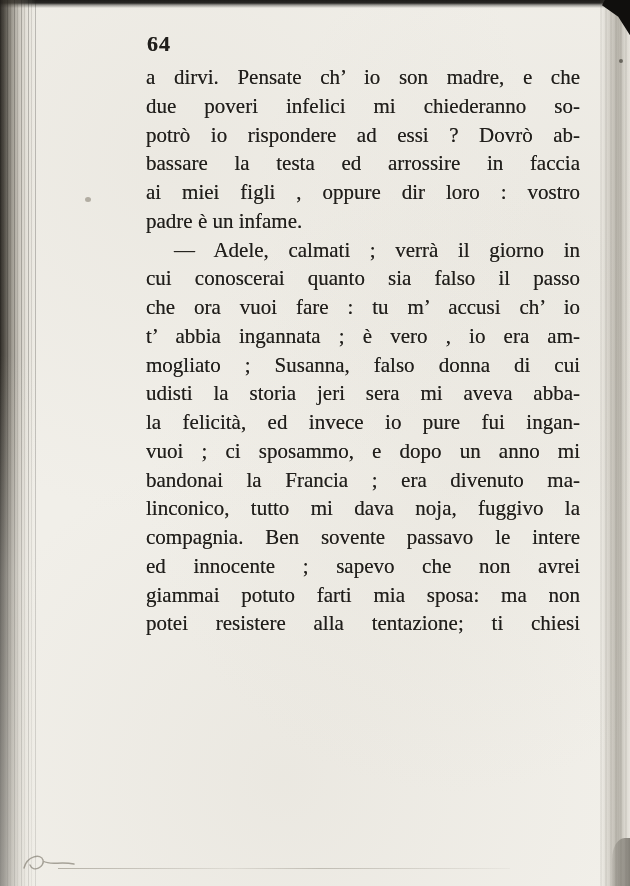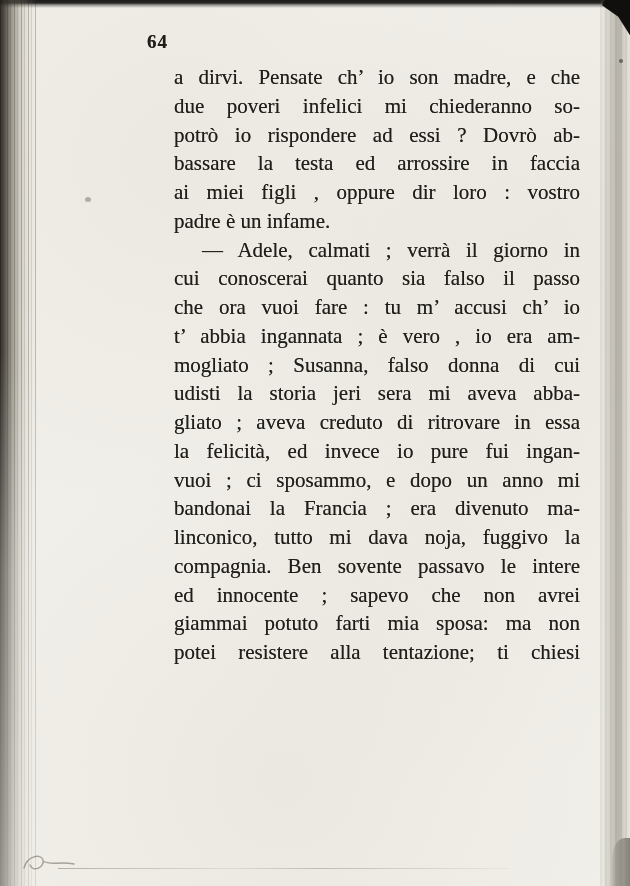--- a/index.html
+++ b/index.html
@@ -79,36 +79,35 @@
     position: absolute; left: 85px; top: 197px; width: 6px; height: 5px;
     border-radius: 50%; background: rgba(138,132,118,0.6);
   }
   .speck-2 {
     position: absolute; left: 619px; top: 59px; width: 4px; height: 4px;
     border-radius: 50%; background: rgba(62,58,50,0.65);
   }
   
   .pagenum {
     position: absolute; left: 147px; top: 31px;
-    font-size: 19px; font-weight: 700; color: #201e1b;
+    font-size: 22px; font-weight: 700; color: #201e1b;
     letter-spacing: 1px;
     text-shadow: 0 0 0.5px rgba(32,30,26,0.7);
   }
   .textblock {
     position: absolute; left: 146px; top: 63px; width: 434px;
     color: #201e1b;
     font-size: 21px;
     text-shadow: 0 0 0.5px rgba(32,30,26,0.65);
   }
   .line {
     height: 28.75px; line-height: 28.75px;
     text-align: justify;
     text-align-last: justify;
     white-space: normal;
-    margin-left: 28px;
   }
   .line.para-end { text-align-last: left; }
   .line.indent { text-indent: 28px; }
 </style>
 </head>
 <body>
 
 <div class="stage">
   <div class="paper-texture"></div>
 
@@ -133,21 +132,20 @@
     <div class="line">potrò io rispondere ad essi ? Dovrò ab-</div>
     <div class="line">bassare la testa ed arrossire in faccia</div>
     <div class="line">ai miei figli , oppure dir loro : vostro</div>
     <div class="line para-end">padre è un infame.</div>
     <div class="line indent">— Adele, calmati ; verrà il giorno in</div>
     <div class="line">cui conoscerai quanto sia falso il passo</div>
     <div class="line">che ora vuoi fare : tu m’ accusi ch’ io</div>
     <div class="line">t’ abbia ingannata ; è vero , io era am-</div>
     <div class="line">mogliato ; Susanna, falso donna di cui</div>
     <div class="line">udisti la storia jeri sera mi aveva abba-</div>
-    <div class="line">gliato ; aveva creduto di ritrovare in essa</div>
     <div class="line">la felicità, ed invece io pure fui ingan-</div>
     <div class="line">vuoi ; ci sposammo, e dopo un anno mi</div>
     <div class="line">bandonai la Francia ; era divenuto ma-</div>
     <div class="line">linconico, tutto mi dava noja, fuggivo la</div>
     <div class="line">compagnia. Ben sovente passavo le intere</div>
     <div class="line">ed innocente ; sapevo che non avrei</div>
     <div class="line">giammai potuto farti mia sposa: ma non</div>
     <div class="line">potei resistere alla tentazione; ti chiesi</div>
   </div>
 </div>

